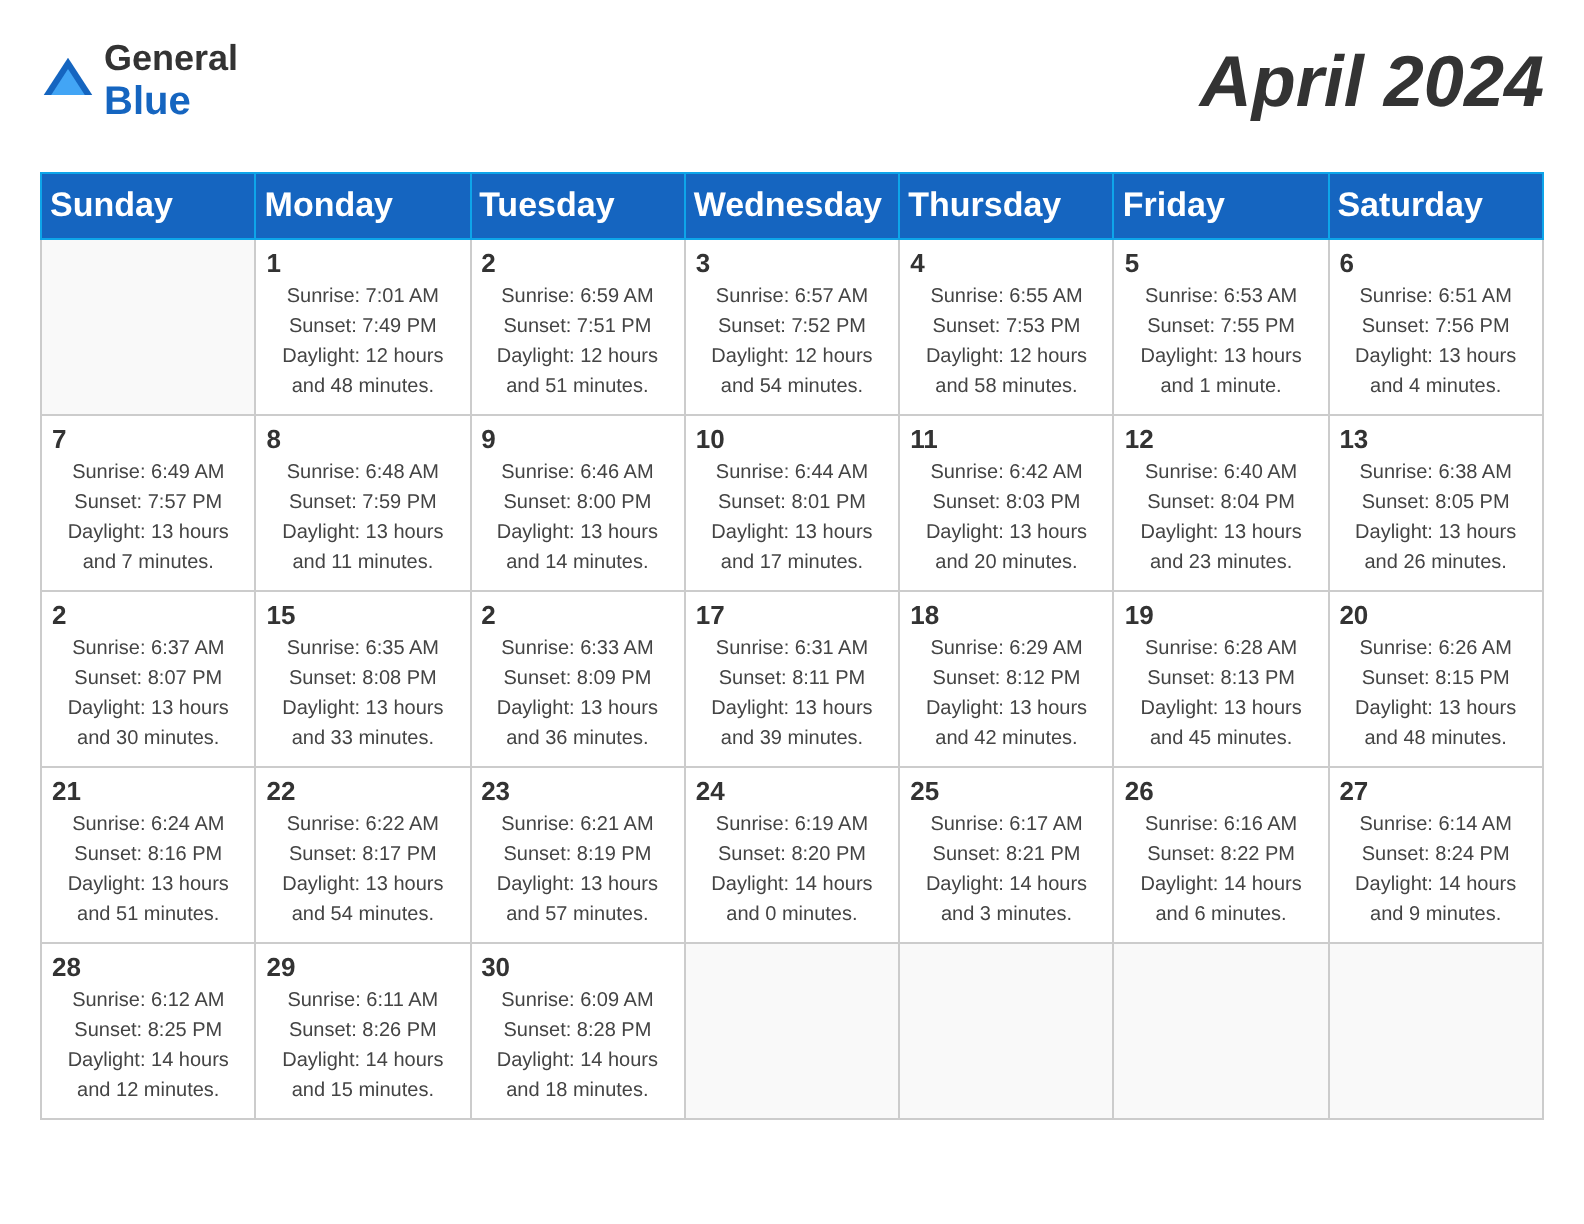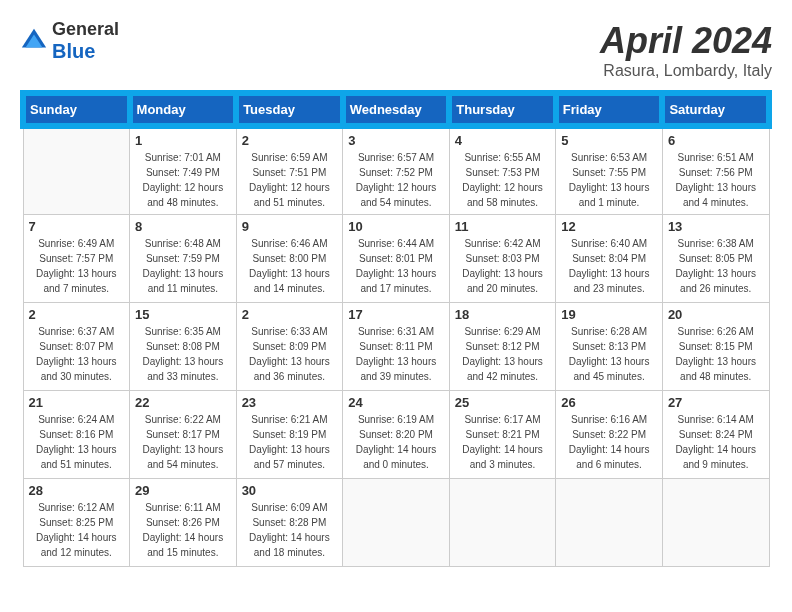--- a/index.html
+++ b/index.html
@@ -7,21 +7,21 @@
       font-family: Arial, sans-serif;
       background: #fff;
       width: 792px;
       min-height: 612px;
       padding: 20px;
     }
     .header {
       display: flex;
       justify-content: space-between;
       align-items: flex-start;
-      margin-bottom: 10px;
+      margin-bottom: 24px;
     }
     .logo {
       display: flex;
       align-items: center;
       gap: 4px;
     }
     .logo-text {
       display: flex;
       flex-direction: column;
       line-height: 1.1;
@@ -54,25 +54,25 @@
       color: #555;
     }
     table {
       width: 100%;
       border-collapse: collapse;
       table-layout: fixed;
     }
     thead tr th {
       background-color: #1565c0;
       color: #fff;
-      font-size: 13px;
+      font-size: 17px;
       font-weight: bold;
       padding: 6px 4px;
       text-align: left;
-      border: 6px solid #0ea5e9;
+      border: 1px solid #0ea5e9;
     }
     tbody tr td {
       vertical-align: top;
       padding: 4px 5px;
       border: 1px solid #ccc;
       font-size: 10.5px;
       color: #333;
       min-height: 80px;
       height: 88px;
     }
@@ -102,21 +102,20 @@
       <polygon points="15,2 28,22 2,22" fill="#1565c0"></polygon>
       <polygon points="15,8 24,22 6,22" fill="#42a5f5"></polygon>
     </svg>
     <div class="logo-text">
       <span class="logo-general">General</span>
       <span class="logo-blue">Blue</span>
     </div>
   </div>
   <div class="title-block">
     <div class="month-title">April 2024</div>
-    <div class="location-title">Rasura, Lombardy, Italy</div>
   </div>
 </div>
 
 <table>
   <thead>
     <tr>
     <th>Sunday</th>
         <th>Monday</th>
         <th>Tuesday</th>
         <th>Wednesday</th>

